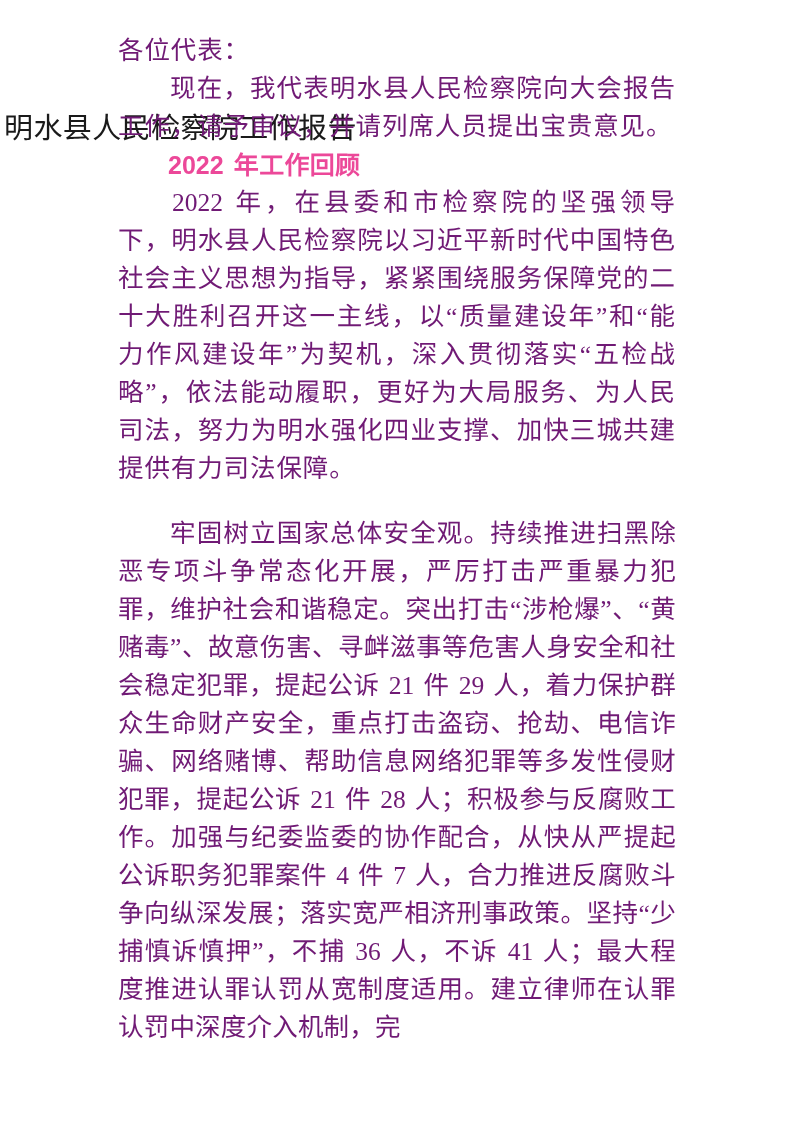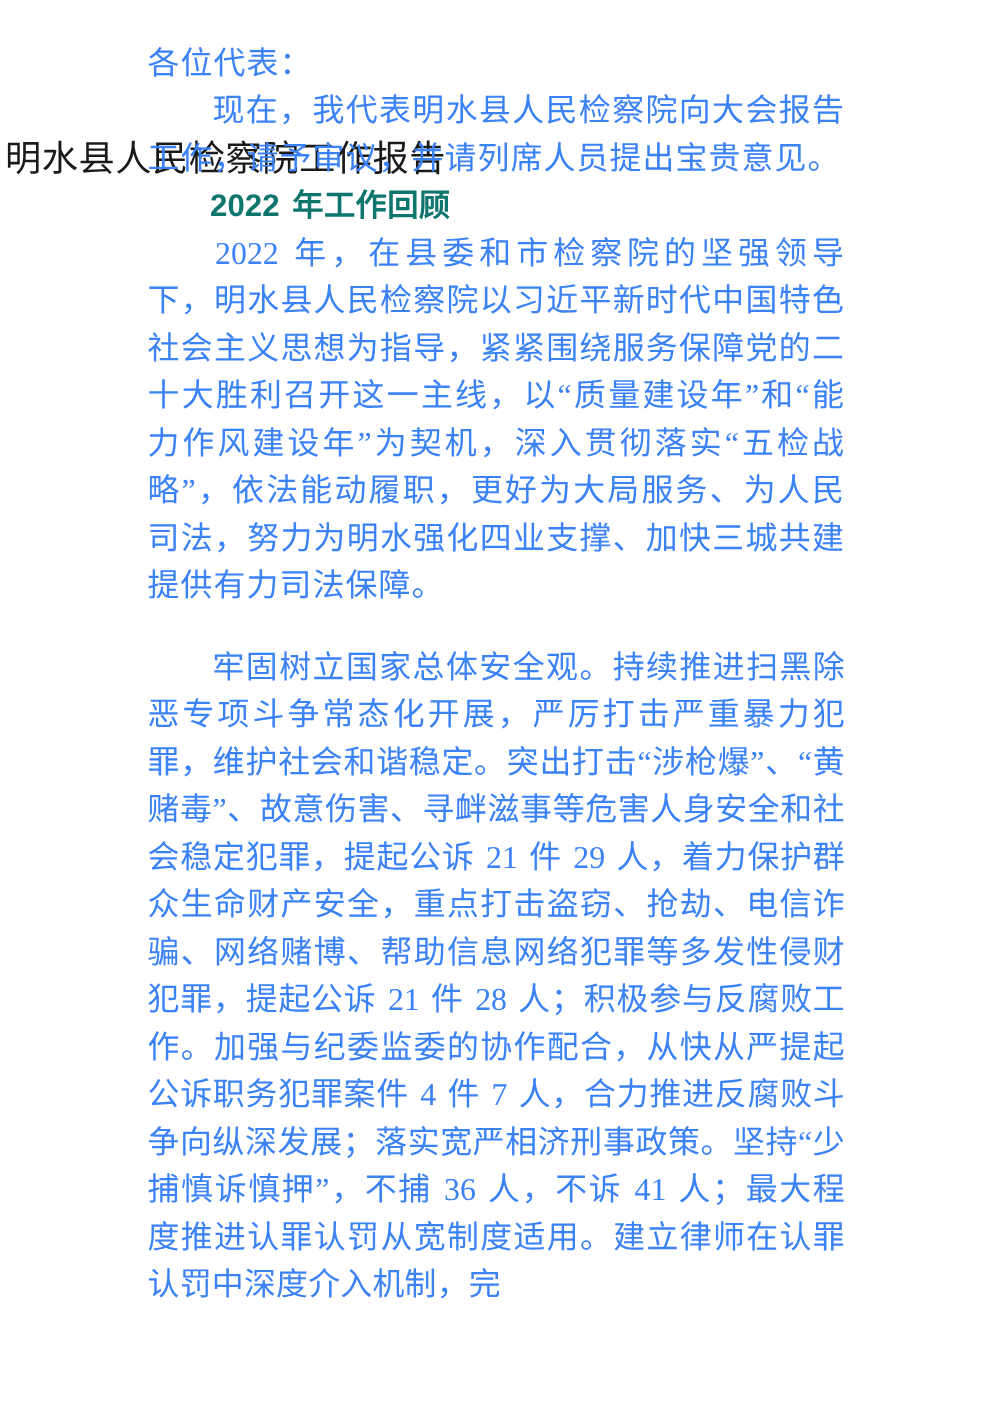--- a/index.html
+++ b/index.html
@@ -37,21 +37,21 @@
     padding-top: 104px;
     font-weight: 400;
     white-space: nowrap;
   }
 
   
   .para {
     font-family: "Liberation Serif", "DejaVu Serif", serif;
     font-size: 25.5px;
     line-height: 38px;
-    color: #3b82f6;
+    color: #701a75;
     text-align: justify;
     text-justify: inter-character;
     margin: 0;
     letter-spacing: 0.9px;
     text-indent: 0;
     word-break: break-all;
   }
 
   .para.indent {
     text-indent: 52px;
@@ -60,21 +60,21 @@
   .para.first-block {
     margin-top: 32px;
   }
 
   
   .heading {
     font-family: "Liberation Sans", "DejaVu Sans", sans-serif;
     font-size: 25px;
     line-height: 38px;
     font-weight: bold;
-    color: #0f766e;
+    color: #ec4899;
     margin: 0;
     text-indent: 50px;
     letter-spacing: 0.3px;
     white-space: nowrap;
   }
 
   
   .num {
     font-family: "Liberation Serif", "DejaVu Serif", serif;
     letter-spacing: 0;

